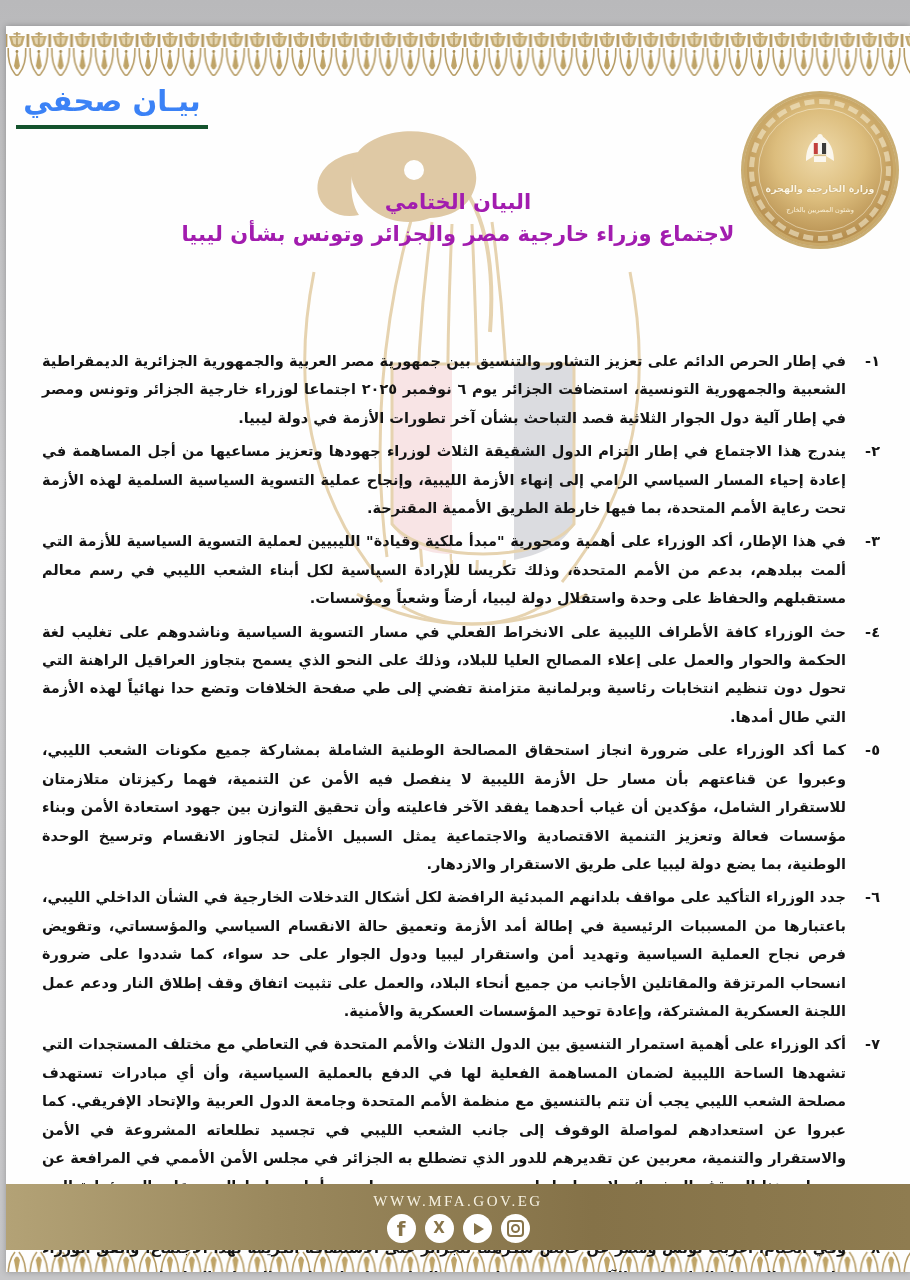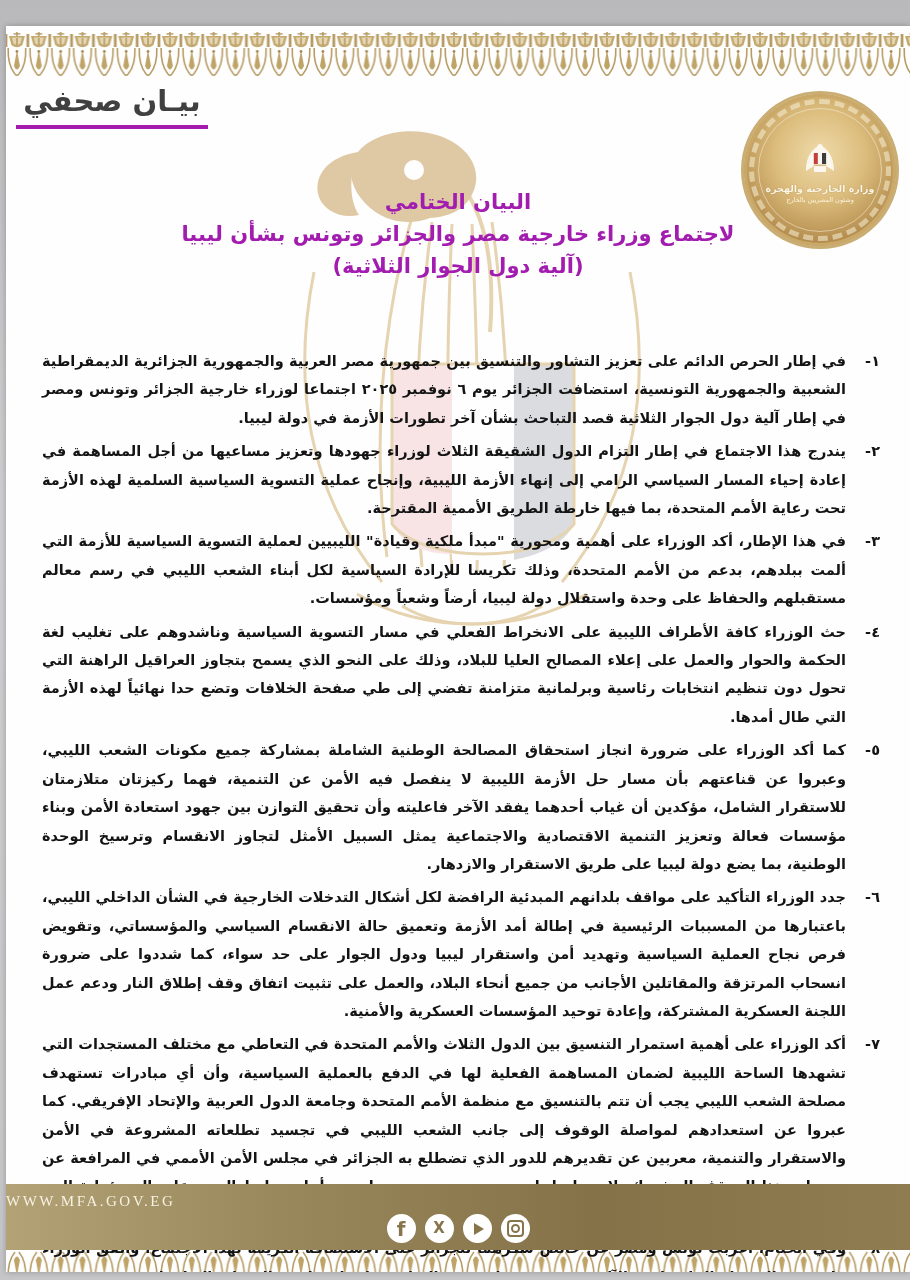--- a/index.html
+++ b/index.html
@@ -13,34 +13,34 @@
     background:#fefefe;overflow:hidden;
     box-shadow:0 0 6px rgba(0,0,0,.25);
   }
   
   .border-top{position:absolute;top:6px;left:0;width:100%;height:46px;}
   .border-bottom-wrap{position:absolute;bottom:0;left:0;width:100%;height:24px;overflow:hidden;}
   .border-bottom-wrap svg{transform:scaleY(-1);display:block;}
   
   .press{
     position:absolute;left:10px;top:58px;width:192px;text-align:center;
-    color:#404040;font-size:29px;font-weight:bold;direction:rtl;
-    padding-bottom:7px;border-bottom:4px solid #a21caf;
+    color:#3b82f6;font-size:29px;font-weight:bold;direction:rtl;
+    padding-bottom:7px;border-bottom:4px solid #14532d;
   }
   
   .seal{
     position:absolute;top:68px;right:14px;width:152px;height:152px;border-radius:50%;
     background:radial-gradient(circle at 50% 40%, #efdaaa 0%, #dcbd7d 38%, #b68f50 72%, #93703a 100%);
     box-shadow:0 0 0 3px #c9ad72, inset 0 0 0 3px #c9a868;
   }
   .seal-ring{position:absolute;inset:5px;border-radius:50%;border:5px dashed rgba(248,240,216,.55);}
   .seal-ring2{position:absolute;inset:14px;border-radius:50%;border:1px solid rgba(252,246,228,.5);}
   .seal-content{
     position:absolute;inset:0;display:flex;flex-direction:column;align-items:center;
-    justify-content:center;gap:2px;padding-top:4px;
+    justify-content:center;gap:12px;padding-top:4px;
   }
   .seal-l1{color:#fdf6e3;font-size:9.5px;font-weight:bold;text-shadow:0 0 1px rgba(120,90,40,.6);}
   .seal-l2{color:#fbf2da;font-size:6.5px;}
   
   .title{position:absolute;left:0;right:0;top:156px;text-align:center;color:#a21caf;
     font-weight:bold;direction:rtl;z-index:3;}
   .title .t{font-size:21px;margin:8px 0;letter-spacing:.2px;}
   
   .watermark{position:absolute;left:256px;top:96px;width:420px;height:530px;z-index:1;opacity:.9;}
   
@@ -50,21 +50,21 @@
   }
   .para{display:flex;margin-bottom:5px;}
   .para-num{flex:0 0 34px;white-space:nowrap;}
   .para-text{flex:1;text-align:justify;}
   
   .footer-bar{
     position:absolute;left:0;right:0;top:1158px;height:66px;z-index:4;
     background:linear-gradient(90deg,#b3a276 0%,#9a885d 30%,#857248 65%,#8f7c50 100%);
   }
   .site{
-    text-align:left;color:#f6f1e2;font-family:"Liberation Serif",serif;
+    text-align:center;color:#f6f1e2;font-family:"Liberation Serif",serif;
     font-size:15px;letter-spacing:2.5px;margin-top:9px;
   }
   .socials{display:flex;justify-content:center;gap:9px;margin-top:4px;}
   .soc{
     width:29px;height:29px;border-radius:50%;background:#fff;
     display:flex;align-items:center;justify-content:center;
     color:#87744a;font-weight:bold;
   }
   .soc .fb{font-size:20px;line-height:1;}
   .soc .xx{font-size:15px;line-height:1;}
@@ -134,21 +134,20 @@
     <path d="M252,242 L312,242 L312,402 C302,422 280,432 252,438 Z" fill="#d8d9dd"></path>
     <path d="M130,242 L312,242 L312,402 C280,442 162,442 130,402 Z" fill="none" stroke="#e4cfa8" stroke-width="3"></path>
     <path d="M168,96 C150,103 128,101 112,89 C90,73 82,48 96,30 C112,10 150,4 178,14 C206,24 220,46 212,68 C206,85 190,95 168,96 Z" fill="#dcc49c"></path>
     <path d="M96,30 C68,34 50,53 57,75 C62,89 79,97 97,93 C86,76 88,50 96,30 Z" fill="#dcc49c"></path>
     <circle cx="152" cy="48" r="10" fill="#ffffff"></circle>
   </svg>
 
   <div class="title">
     <div class="t">البيان الختامي</div>
     <div class="t">لاجتماع وزراء خارجية مصر والجزائر وتونس بشأن ليبيا</div>
-    <div class="t">(آلية دول الجوار الثلاثية)</div>
   </div>
 
   <div class="paras">
     <div class="para">
       <div class="para-num">١-</div>
       <div class="para-text">في إطار الحرص الدائم على تعزيز التشاور والتنسيق بين جمهورية مصر العربية والجمهورية الجزائرية الديمقراطية الشعبية والجمهورية التونسية، استضافت الجزائر يوم ٦ نوفمبر ٢٠٢٥ اجتماعا لوزراء خارجية الجزائر وتونس ومصر في إطار آلية دول الجوار الثلاثية قصد التباحث بشأن آخر تطورات الأزمة في دولة ليبيا.</div>
     </div>
     <div class="para">
       <div class="para-num">٢-</div>
       <div class="para-text">يندرج هذا الاجتماع في إطار التزام الدول الشقيقة الثلاث لوزراء جهودها وتعزيز مساعيها من أجل المساهمة في إعادة إحياء المسار السياسي الرامي إلى إنهاء الأزمة الليبية، وإنجاح عملية التسوية السياسية السلمية لهذه الأزمة تحت رعاية الأمم المتحدة، بما فيها خارطة الطريق الأممية المقترحة.</div>

